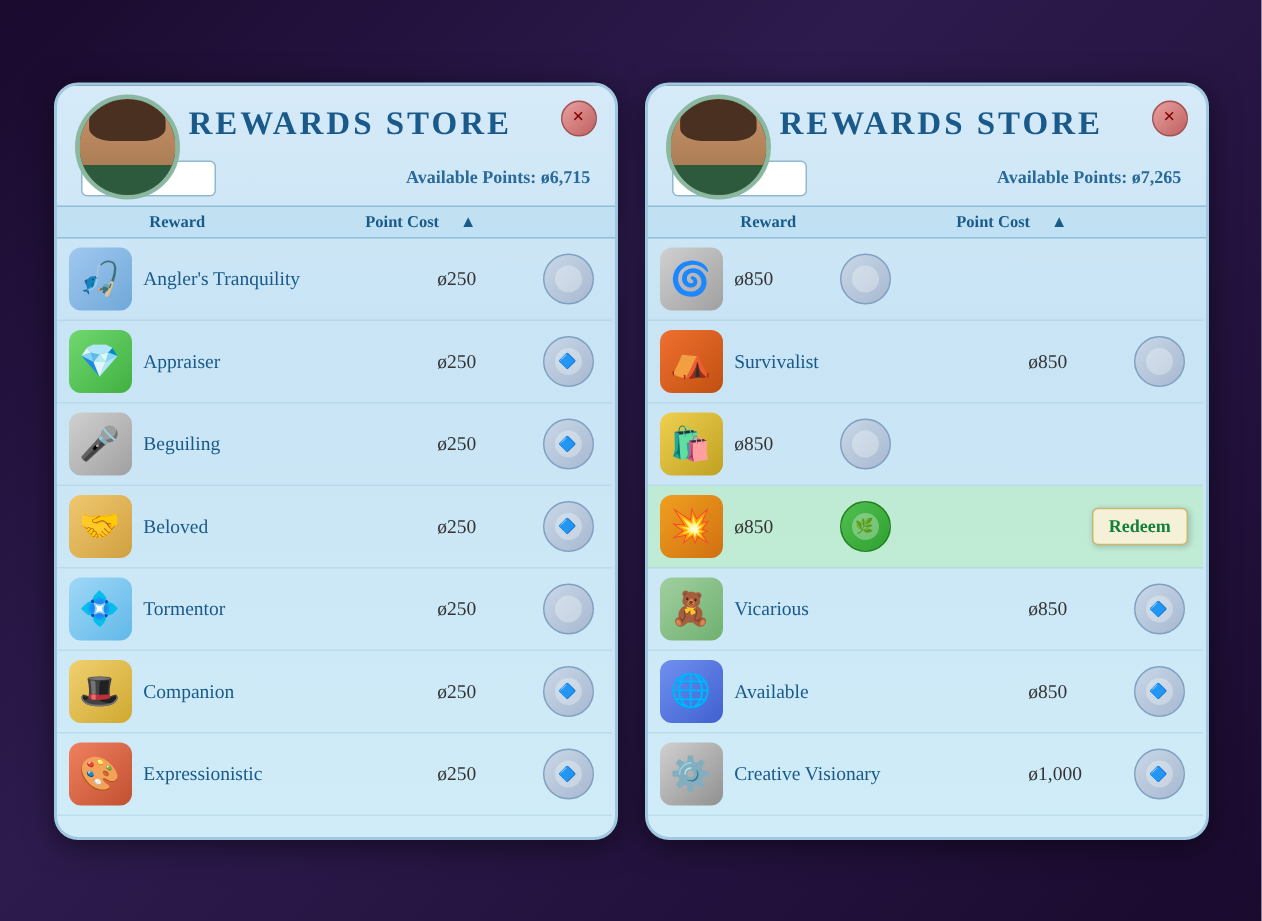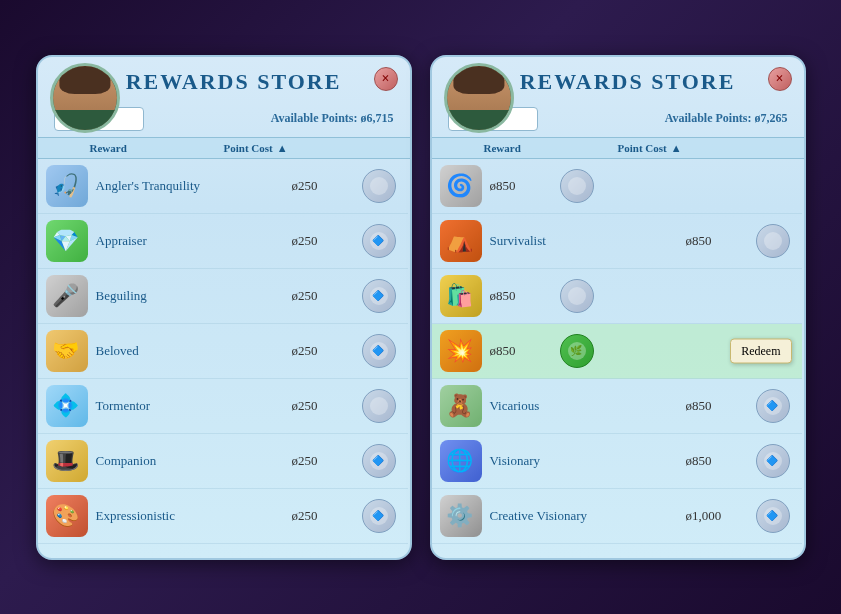--- a/index.html
+++ b/index.html
@@ -144,20 +144,21 @@
       padding: 4px 16px 4px 52px;
       background: rgba(180,220,240,0.5);
       border-top: 1px solid #90c0d8;
       border-bottom: 1px solid #90c0d8;
     }
 
     .table-header span {
       font-size: 11px;
       color: #1a5a8a;
       font-weight: bold;
+      margin-left: 10px;
     }
 
     .th-sort {
       display: flex;
       align-items: center;
       gap: 4px;
     }
 
     .sort-arrow {
       color: #1a5a8a;
@@ -256,22 +257,22 @@
     .redeem-tooltip {
       position: absolute;
       right: 10px;
       top: 50%;
       transform: translateY(-50%);
       background: #f5f0d8;
       border: 1px solid #c8b870;
       border-radius: 4px;
       padding: 4px 10px;
       font-size: 12px;
-      font-weight: normal;
-      color: #000000;
+      font-weight: bold;
+      color: #15803d;
       white-space: nowrap;
       z-index: 10;
       box-shadow: 1px 1px 4px rgba(0,0,0,0.2);
     }
 
     .icon-fish { background: linear-gradient(135deg, #a0c8f0, #70a8d8); }
     .icon-gem { background: linear-gradient(135deg, #70d870, #40b040); }
     .icon-mic { background: linear-gradient(135deg, #d0d0d0, #a0a0a0); }
     .icon-hands { background: linear-gradient(135deg, #f0c870, #d0a040); }
     .icon-diamond { background: linear-gradient(135deg, #a0d8f8, #60b8e8); }
@@ -446,21 +447,21 @@
     <div class="reward-item">
       <div class="reward-icon icon-bear">🧸</div>
       <div class="reward-name">Vicarious</div>
       <div class="reward-cost">ø850</div>
       <div class="redeem-btn">
           <div class="redeem-btn-inner">🔷</div>
         </div>
     </div>
     <div class="reward-item">
       <div class="reward-icon icon-globe">🌐</div>
-      <div class="reward-name">Visionary</div>
+      <div class="reward-name">Available</div>
       <div class="reward-cost">ø850</div>
       <div class="redeem-btn">
           <div class="redeem-btn-inner">🔷</div>
         </div>
     </div>
     <div class="reward-item">
       <div class="reward-icon icon-gear">⚙️</div>
       <div class="reward-name">Creative Visionary</div>
       <div class="reward-cost">ø1,000</div>
       <div class="redeem-btn">

